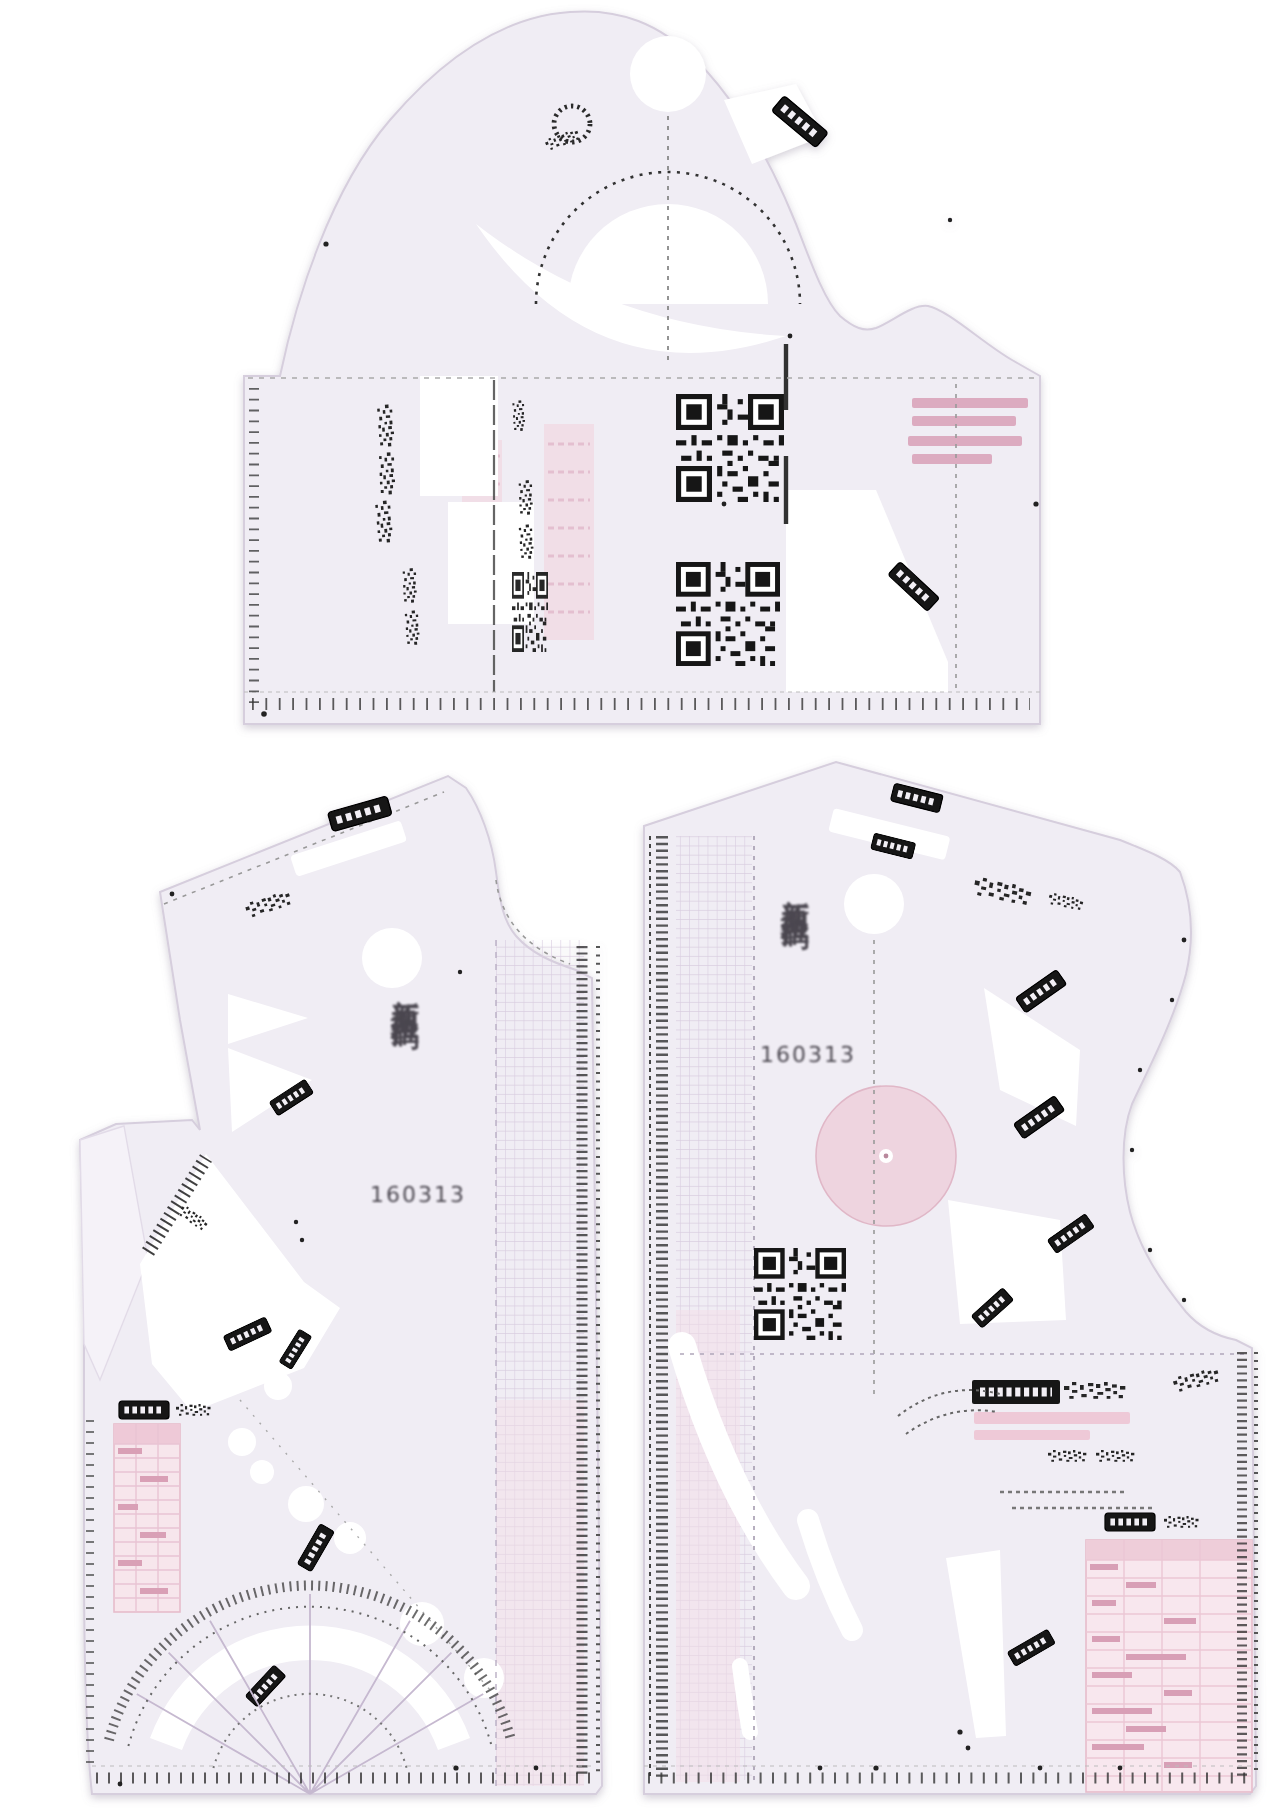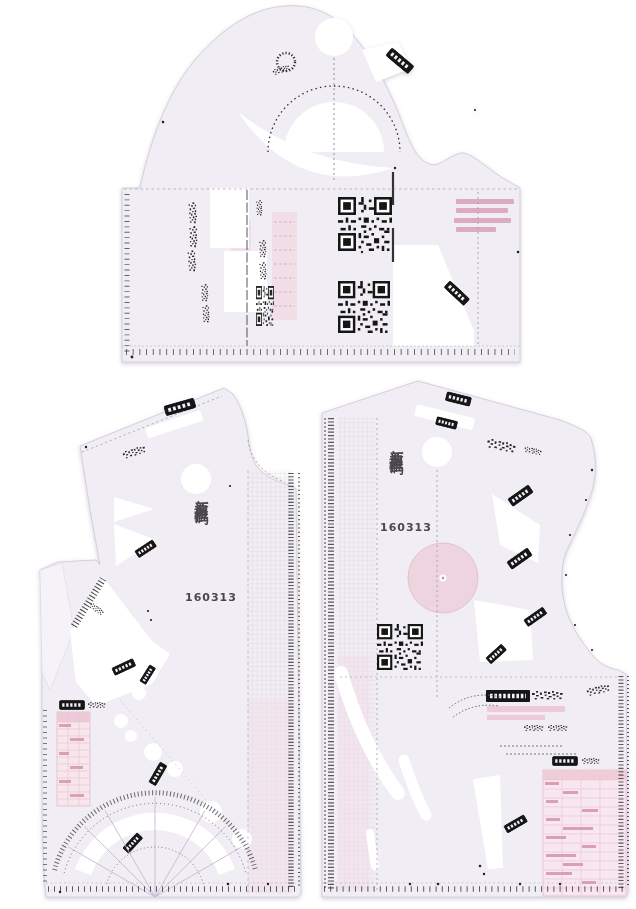--- a/index.html
+++ b/index.html
@@ -2,21 +2,21 @@
 <html><head>
 <meta charset="utf-8">
 <style>
   html,body{margin:0;padding:0;background:#ffffff;}
   #stage{position:relative;width:636px;height:909px;background:#ffffff;overflow:hidden;
          font-family:"DejaVu Sans",sans-serif;}
   #stage svg{position:absolute;left:0;top:0;}
   .overlay-label{position:absolute;color:#2e2a33;filter:blur(0.45px);opacity:.85;
                  font-family:"DejaVu Sans",sans-serif;pointer-events:none;}
   .v-label{writing-mode:vertical-rl;text-orientation:upright;font-size:14px;letter-spacing:3px;font-weight:bold;}
-  .num-label{font-size:11px;font-weight:bold;letter-spacing:1px;}
+  .num-label{font-size:11px;font-weight:normal;letter-spacing:1px;}
 </style>
 </head>
 <body>
 
 <div id="stage">
 <svg width="636" height="909" viewBox="0 0 636 909">
   <defs>
     <pattern id="pgrid" width="4.6" height="4.6" patternUnits="userSpaceOnUse">
       <path d="M4.6,0V4.6H0" fill="none" stroke="#d9cde0" stroke-width="0.6"></path>
     </pattern>

